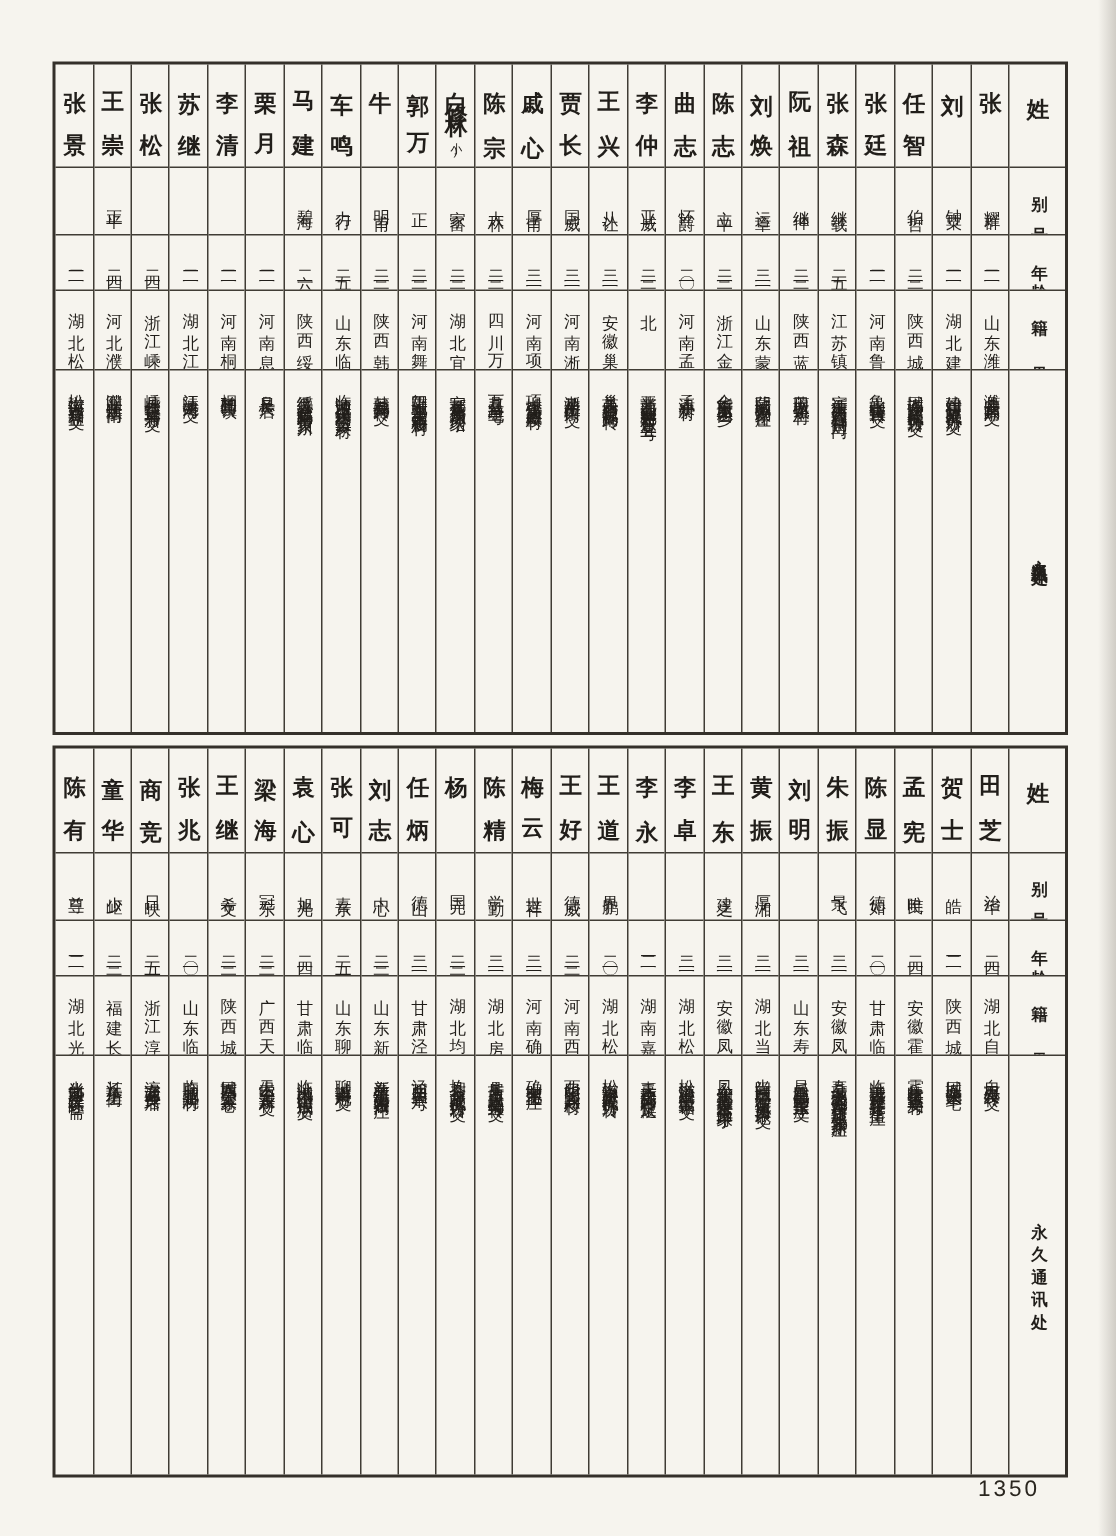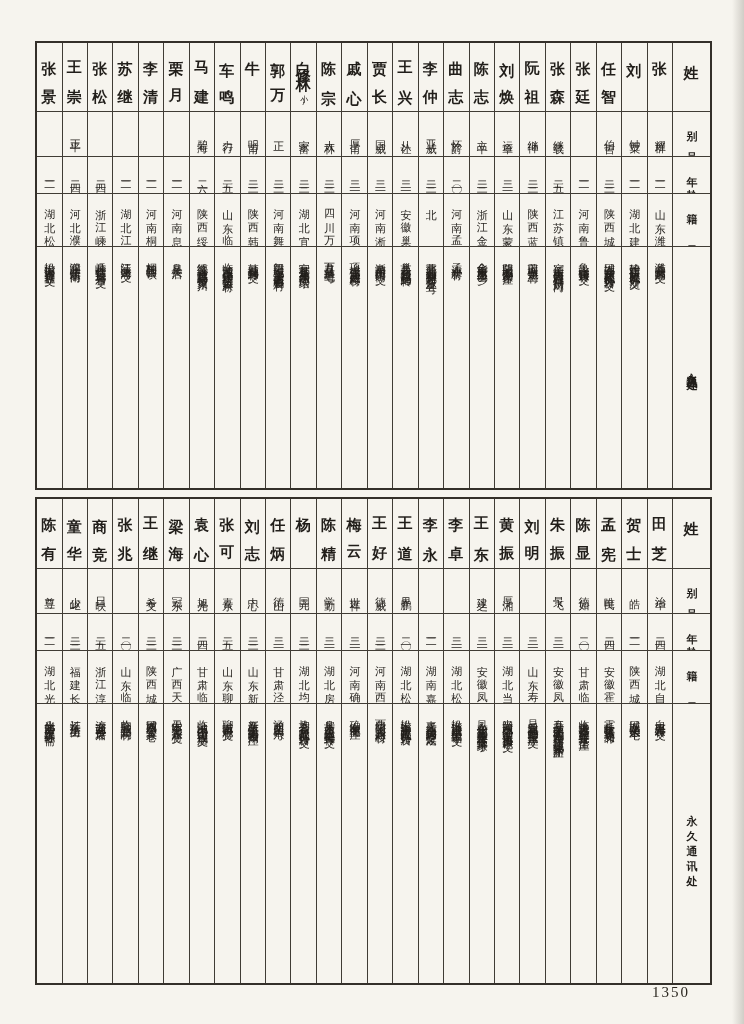--- a/index.html
+++ b/index.html
@@ -59,21 +59,21 @@
   .header .v{font-weight:bold;font-size:13.5px;letter-spacing:0;}
   .header .just{height:calc(100% - 20px);}
   .header .spread{letter-spacing:26px;}
   .t-bottom .header .spread{letter-spacing:15px;}
 
   .note{font-size:8px;font-weight:normal;letter-spacing:0;}
   .note:empty{display:none;}
 
   .page-number{
     position:absolute;left:652px;top:984px;
-    font-family:Liberation Serif, serif;
+    font-family:Liberation Sans, sans-serif;
     font-size:15px;letter-spacing:2px;color:#2a261f;
   }
 </style>
 </head>
 <body>
 
 <div class="sheet">
   <section id="table-top" class="dtable t-top">
       <div class="col header">
         <div class="cell name">

